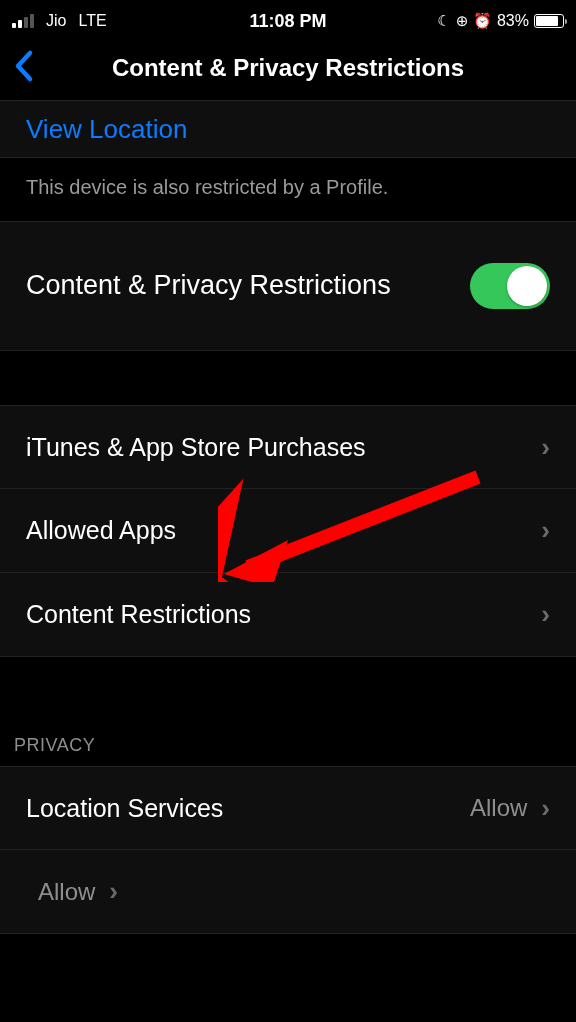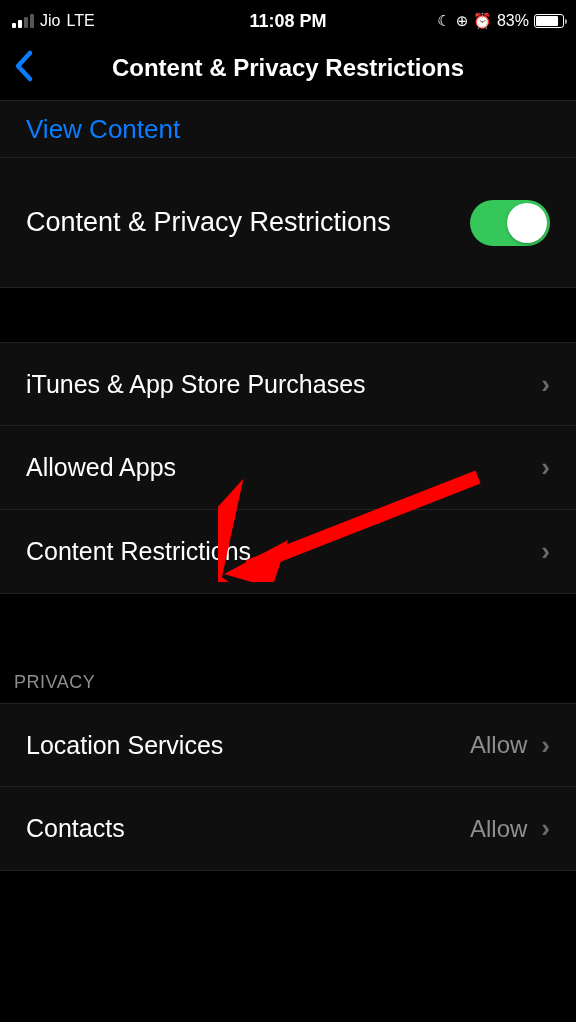--- a/index.html
+++ b/index.html
@@ -22,21 +22,21 @@
       display: flex;
       align-items: center;
       justify-content: space-between;
       padding: 8px 12px 2px;
       height: 36px;
       font-size: 17px;
     }
     .status-left {
       display: flex;
       align-items: center;
-      gap: 6px;
+      gap: 12px;
     }
     .signal-bars {
       display: flex;
       align-items: flex-end;
       gap: 2px;
       height: 14px;
     }
     .signal-bars span {
       width: 4px;
       background: #555;
@@ -231,23 +231,24 @@
     <svg width="22" height="34" viewBox="0 0 22 34">
       <polyline points="18,4 6,17 18,30" fill="none" stroke="#0a7cff" stroke-width="4.5" stroke-linecap="round" stroke-linejoin="round"></polyline>
     </svg>
   </div>
   <div class="nav-title">Content &amp; Privacy Restrictions</div>
 </div>
 
 <div class="list">
 
   <div class="cell link-cell">
-    <span class="cell-label">View Content</span>
-  </div>
-
+    <span class="cell-label">View Location</span>
+  </div>
+
+  <div class="footer-text">This device is also restricted by a Profile.</div>
 
   <div class="cell toggle-cell">
     <span class="cell-label toggle-label">Content &amp; Privacy Restrictions</span>
     <div class="toggle">
       <div class="toggle-knob"></div>
     </div>
   </div>
 
   <div class="spacer"></div>
 
@@ -272,21 +273,20 @@
 
   <div class="cell nav-cell">
     <span class="cell-label">Location Services</span>
     <div class="right-group">
       <span class="value-text">Allow</span>
       <span class="chevron">›</span>
     </div>
   </div>
 
   <div class="cell nav-cell">
-    <span class="cell-label">Contacts</span>
     <div class="right-group">
       <span class="value-text">Allow</span>
       <span class="chevron">›</span>
     </div>
   </div>
 
 </div>
 
 <svg class="arrow-svg" viewBox="0 0 268 120">
   <defs>

